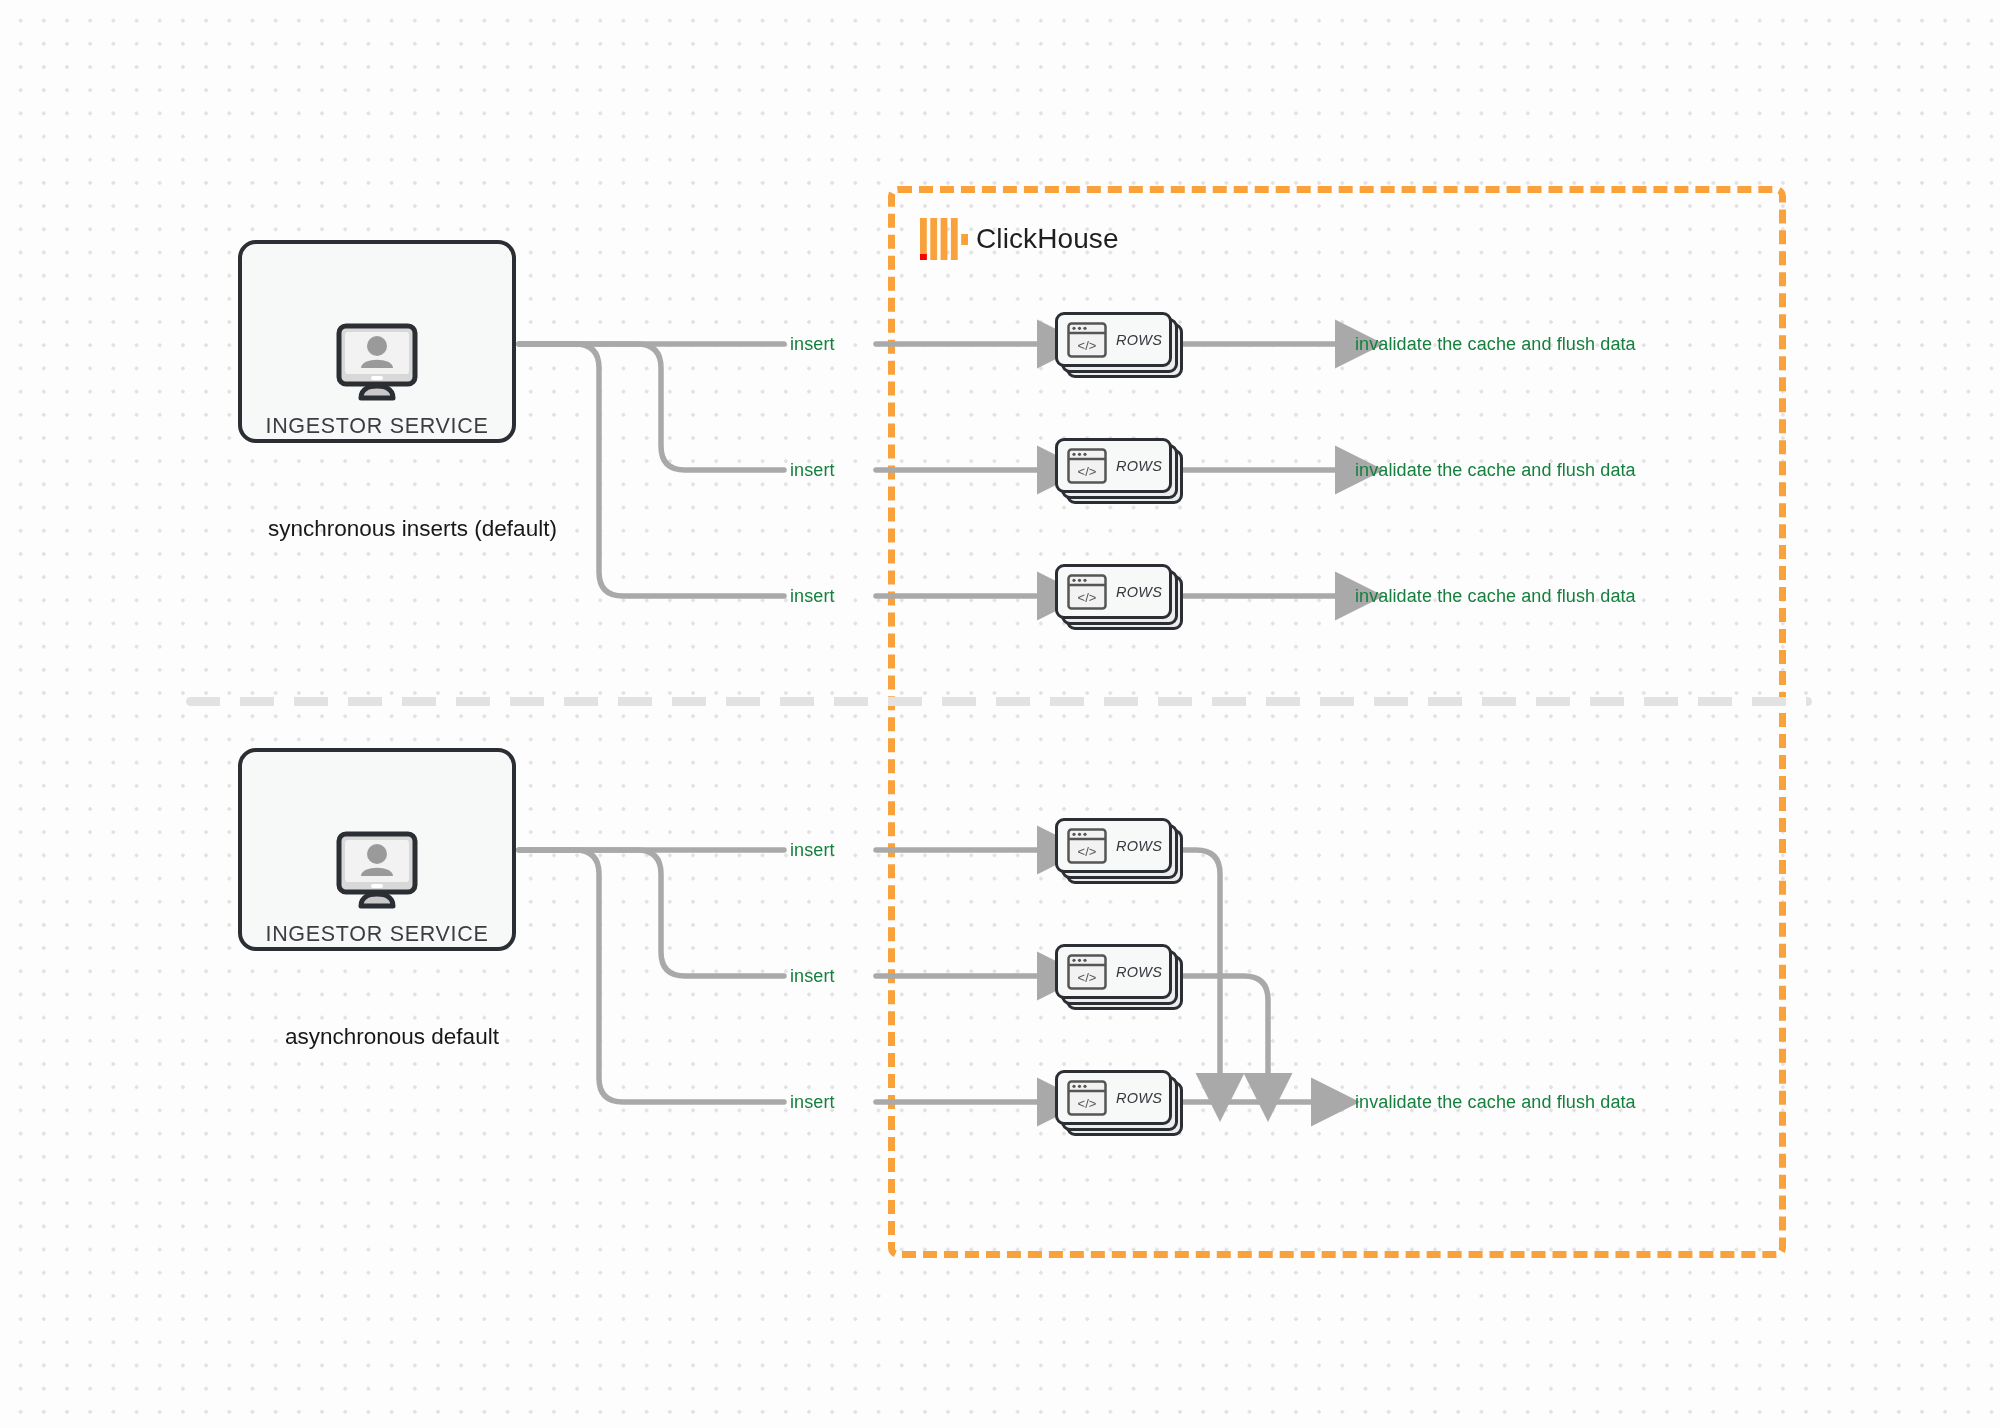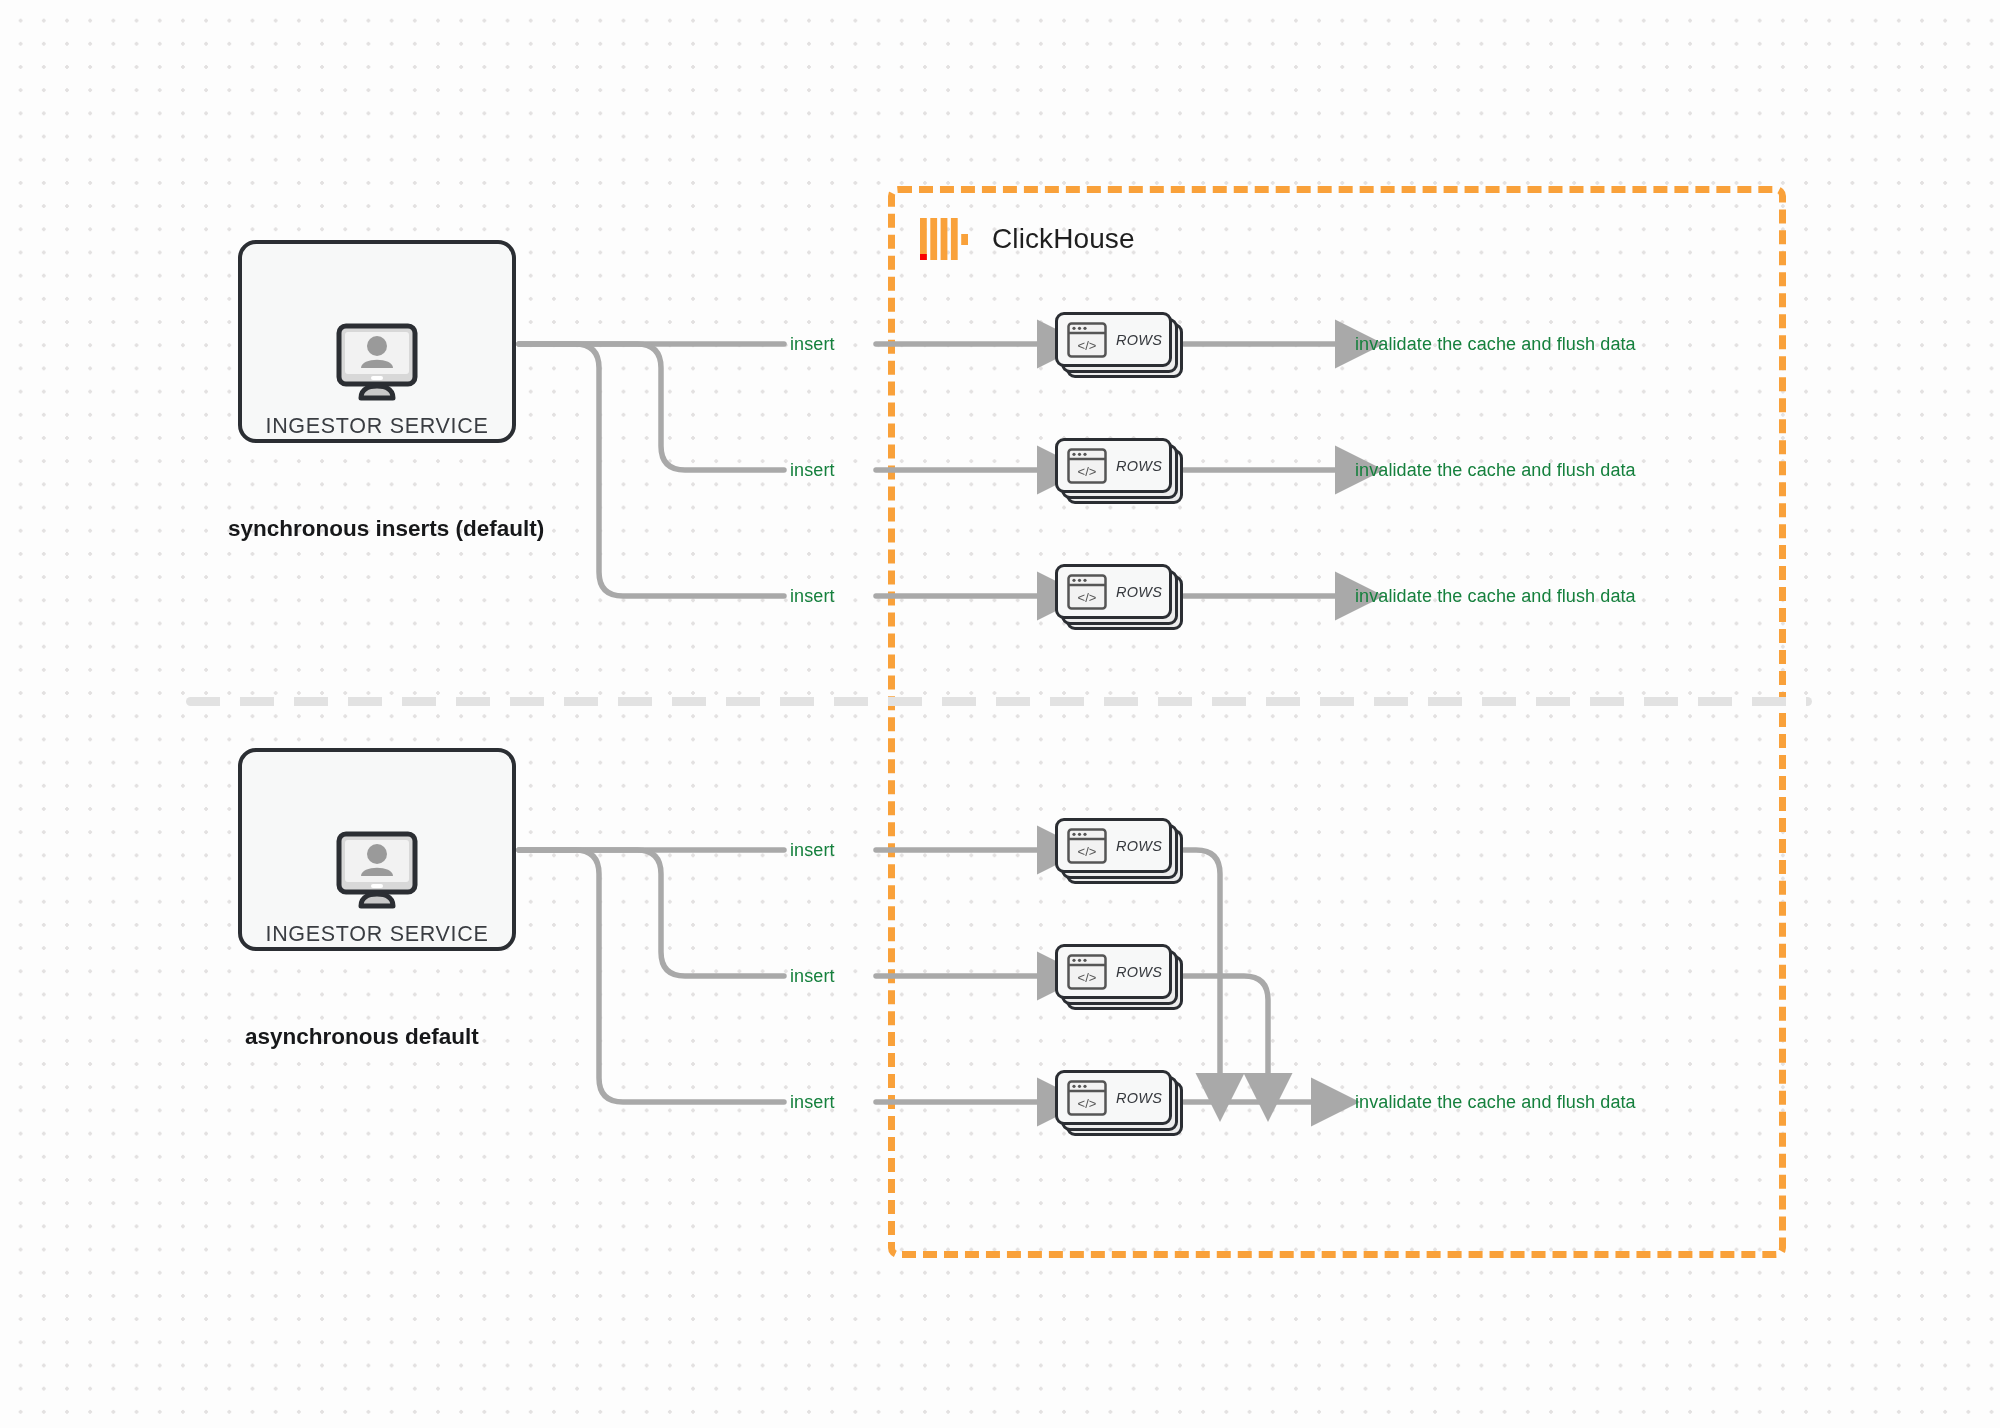--- a/index.html
+++ b/index.html
@@ -45,21 +45,21 @@
     border-radius: 10px;
   }
 
   
   .ch-brand {
     position: absolute;
     left: 920px;
     top: 215px;
     display: flex;
     align-items: center;
-    gap: 24px;
+    gap: 8px;
     height: 48px;
   }
   .ch-logo {
     position: relative;
     width: 48px;
     height: 42px;
     display: block;
   }
   .ch-brand-name {
     font-size: 28px;
@@ -91,23 +91,24 @@
     font-size: 21.5px;
     color: #3A3D42;
     letter-spacing: 0.7px;
     white-space: nowrap;
   }
 
   
   .section-caption {
     position: absolute;
     font-size: 22.5px;
-    font-weight: bold;
+    font-weight: normal;
     color: #17181A;
     white-space: nowrap;
+    margin-left: 40px;
   }
   .section-caption.sync  { left: 228px; top: 516px; }
   .section-caption.async { left: 245px; top: 1024px; }
 
   
   .divider {
     position: absolute;
     left: 186px;
     top: 697px;
     width: 1626px;

